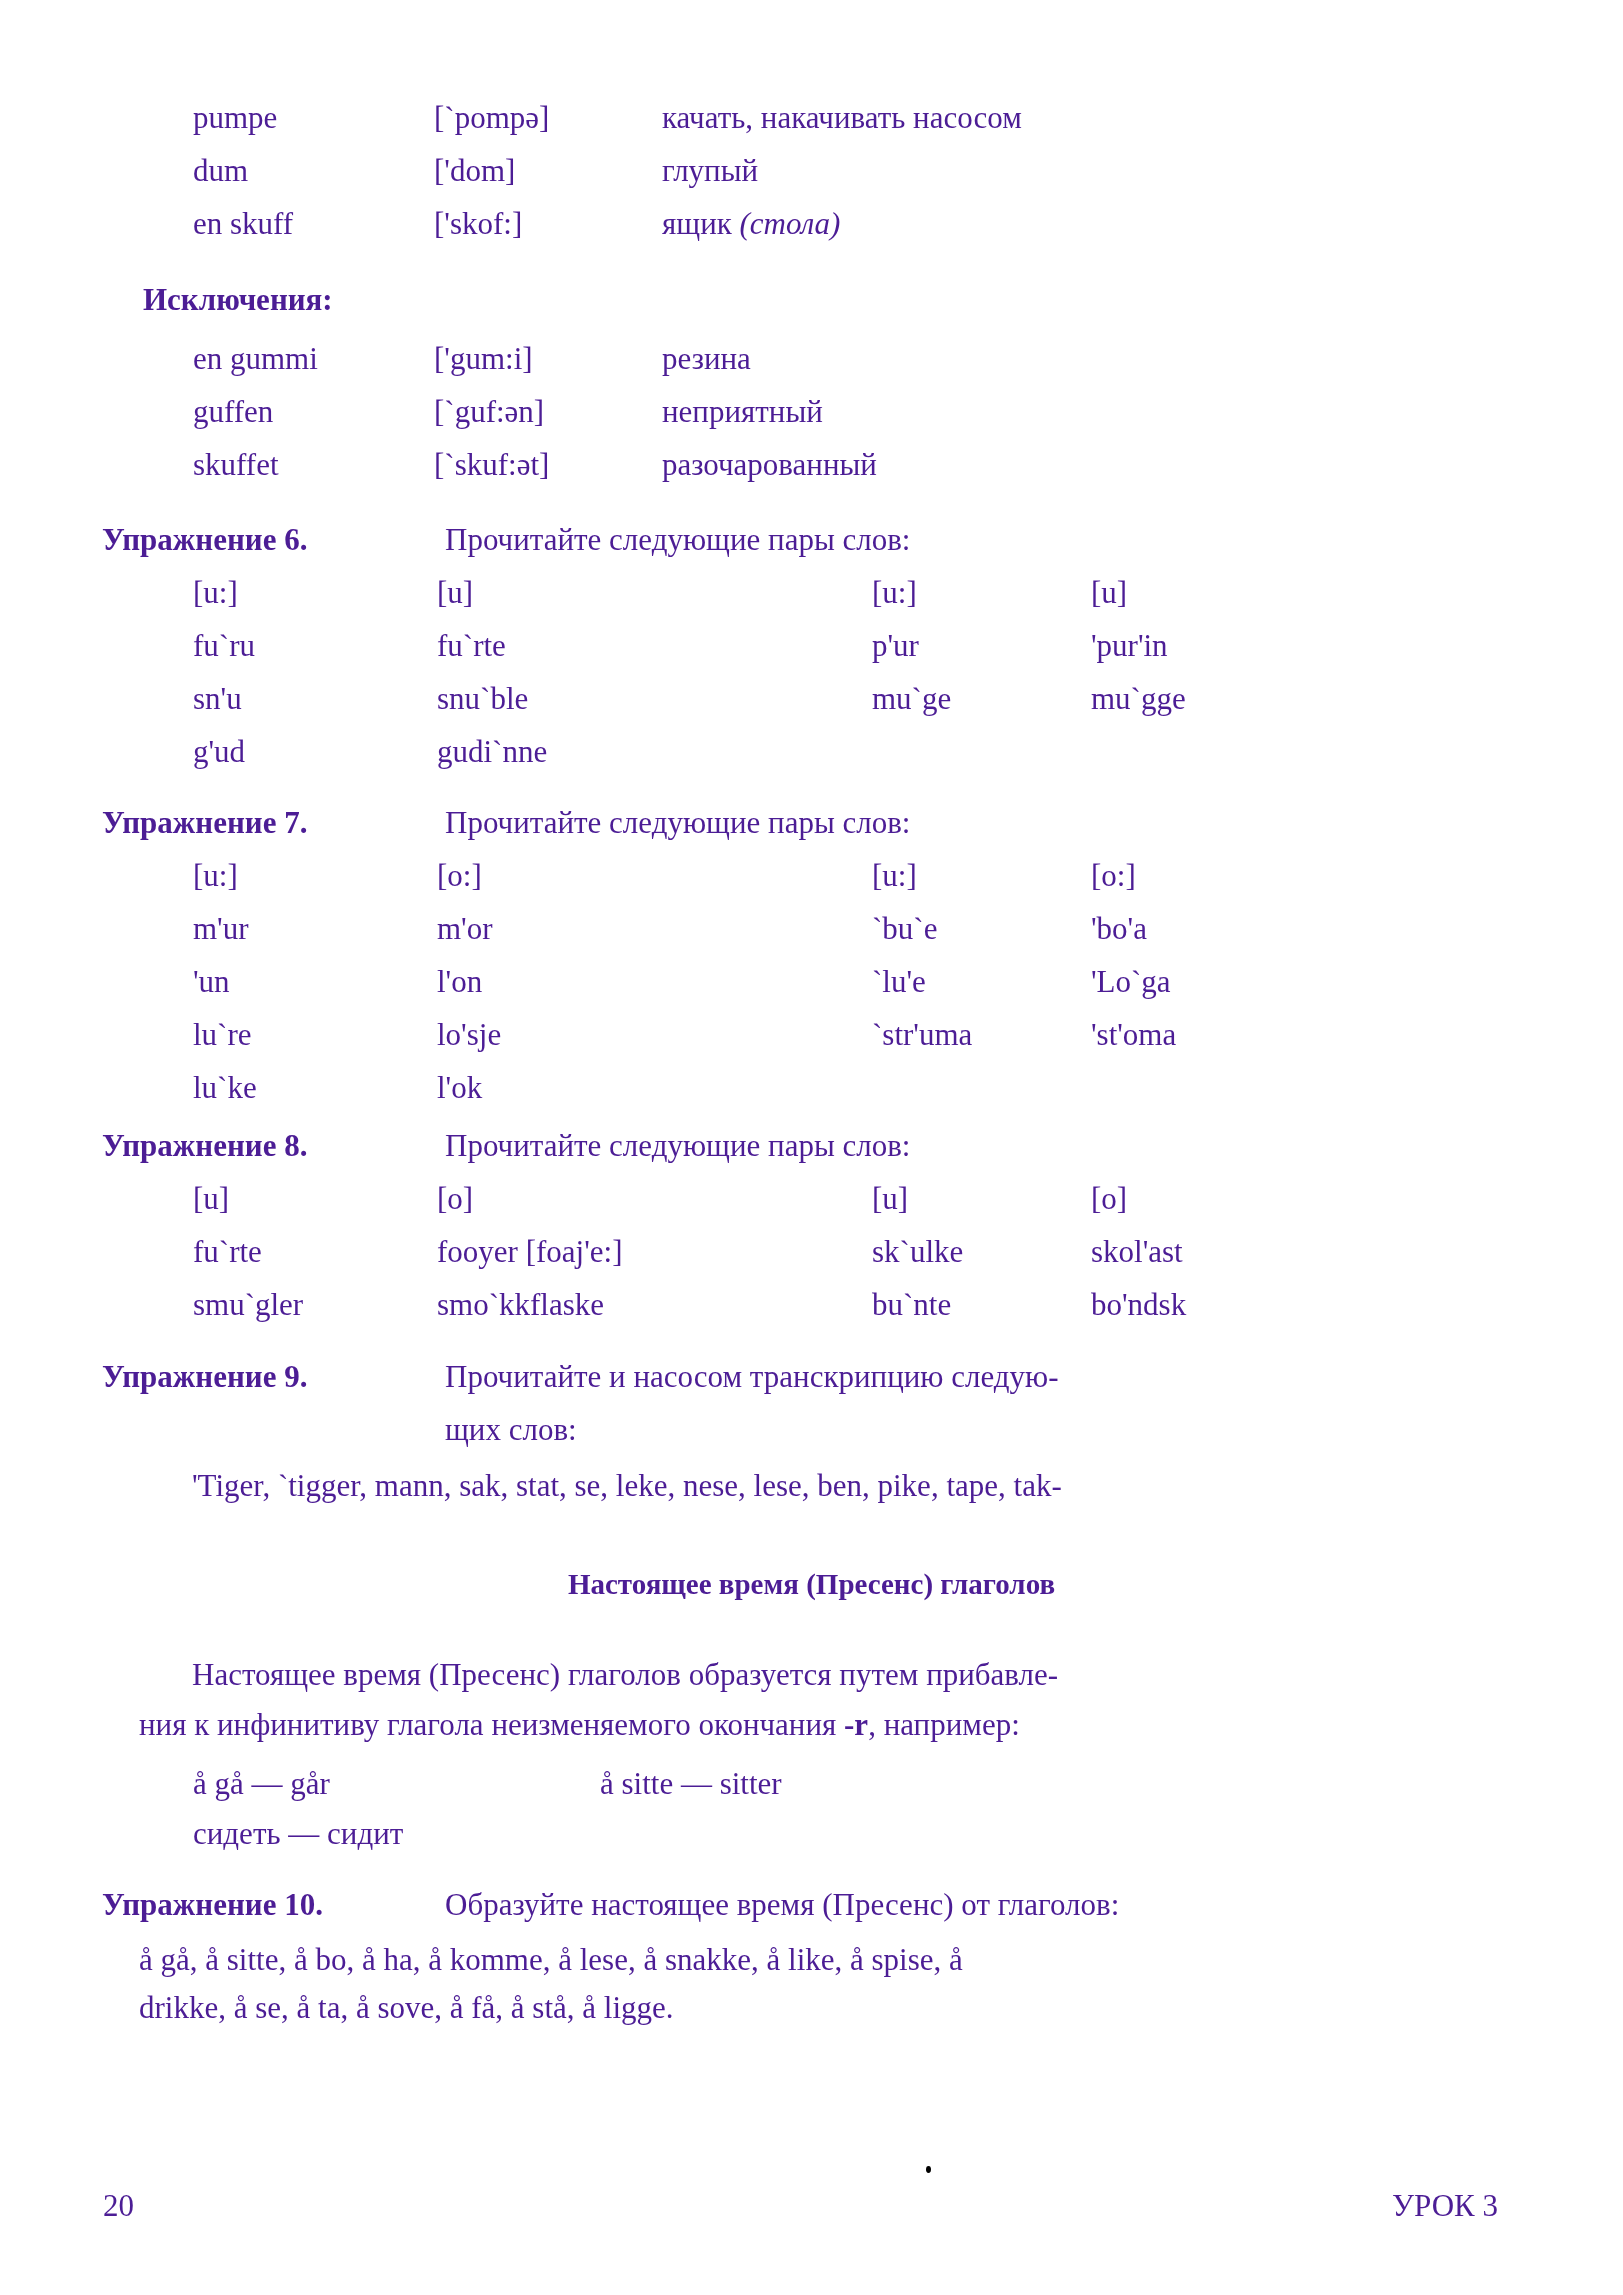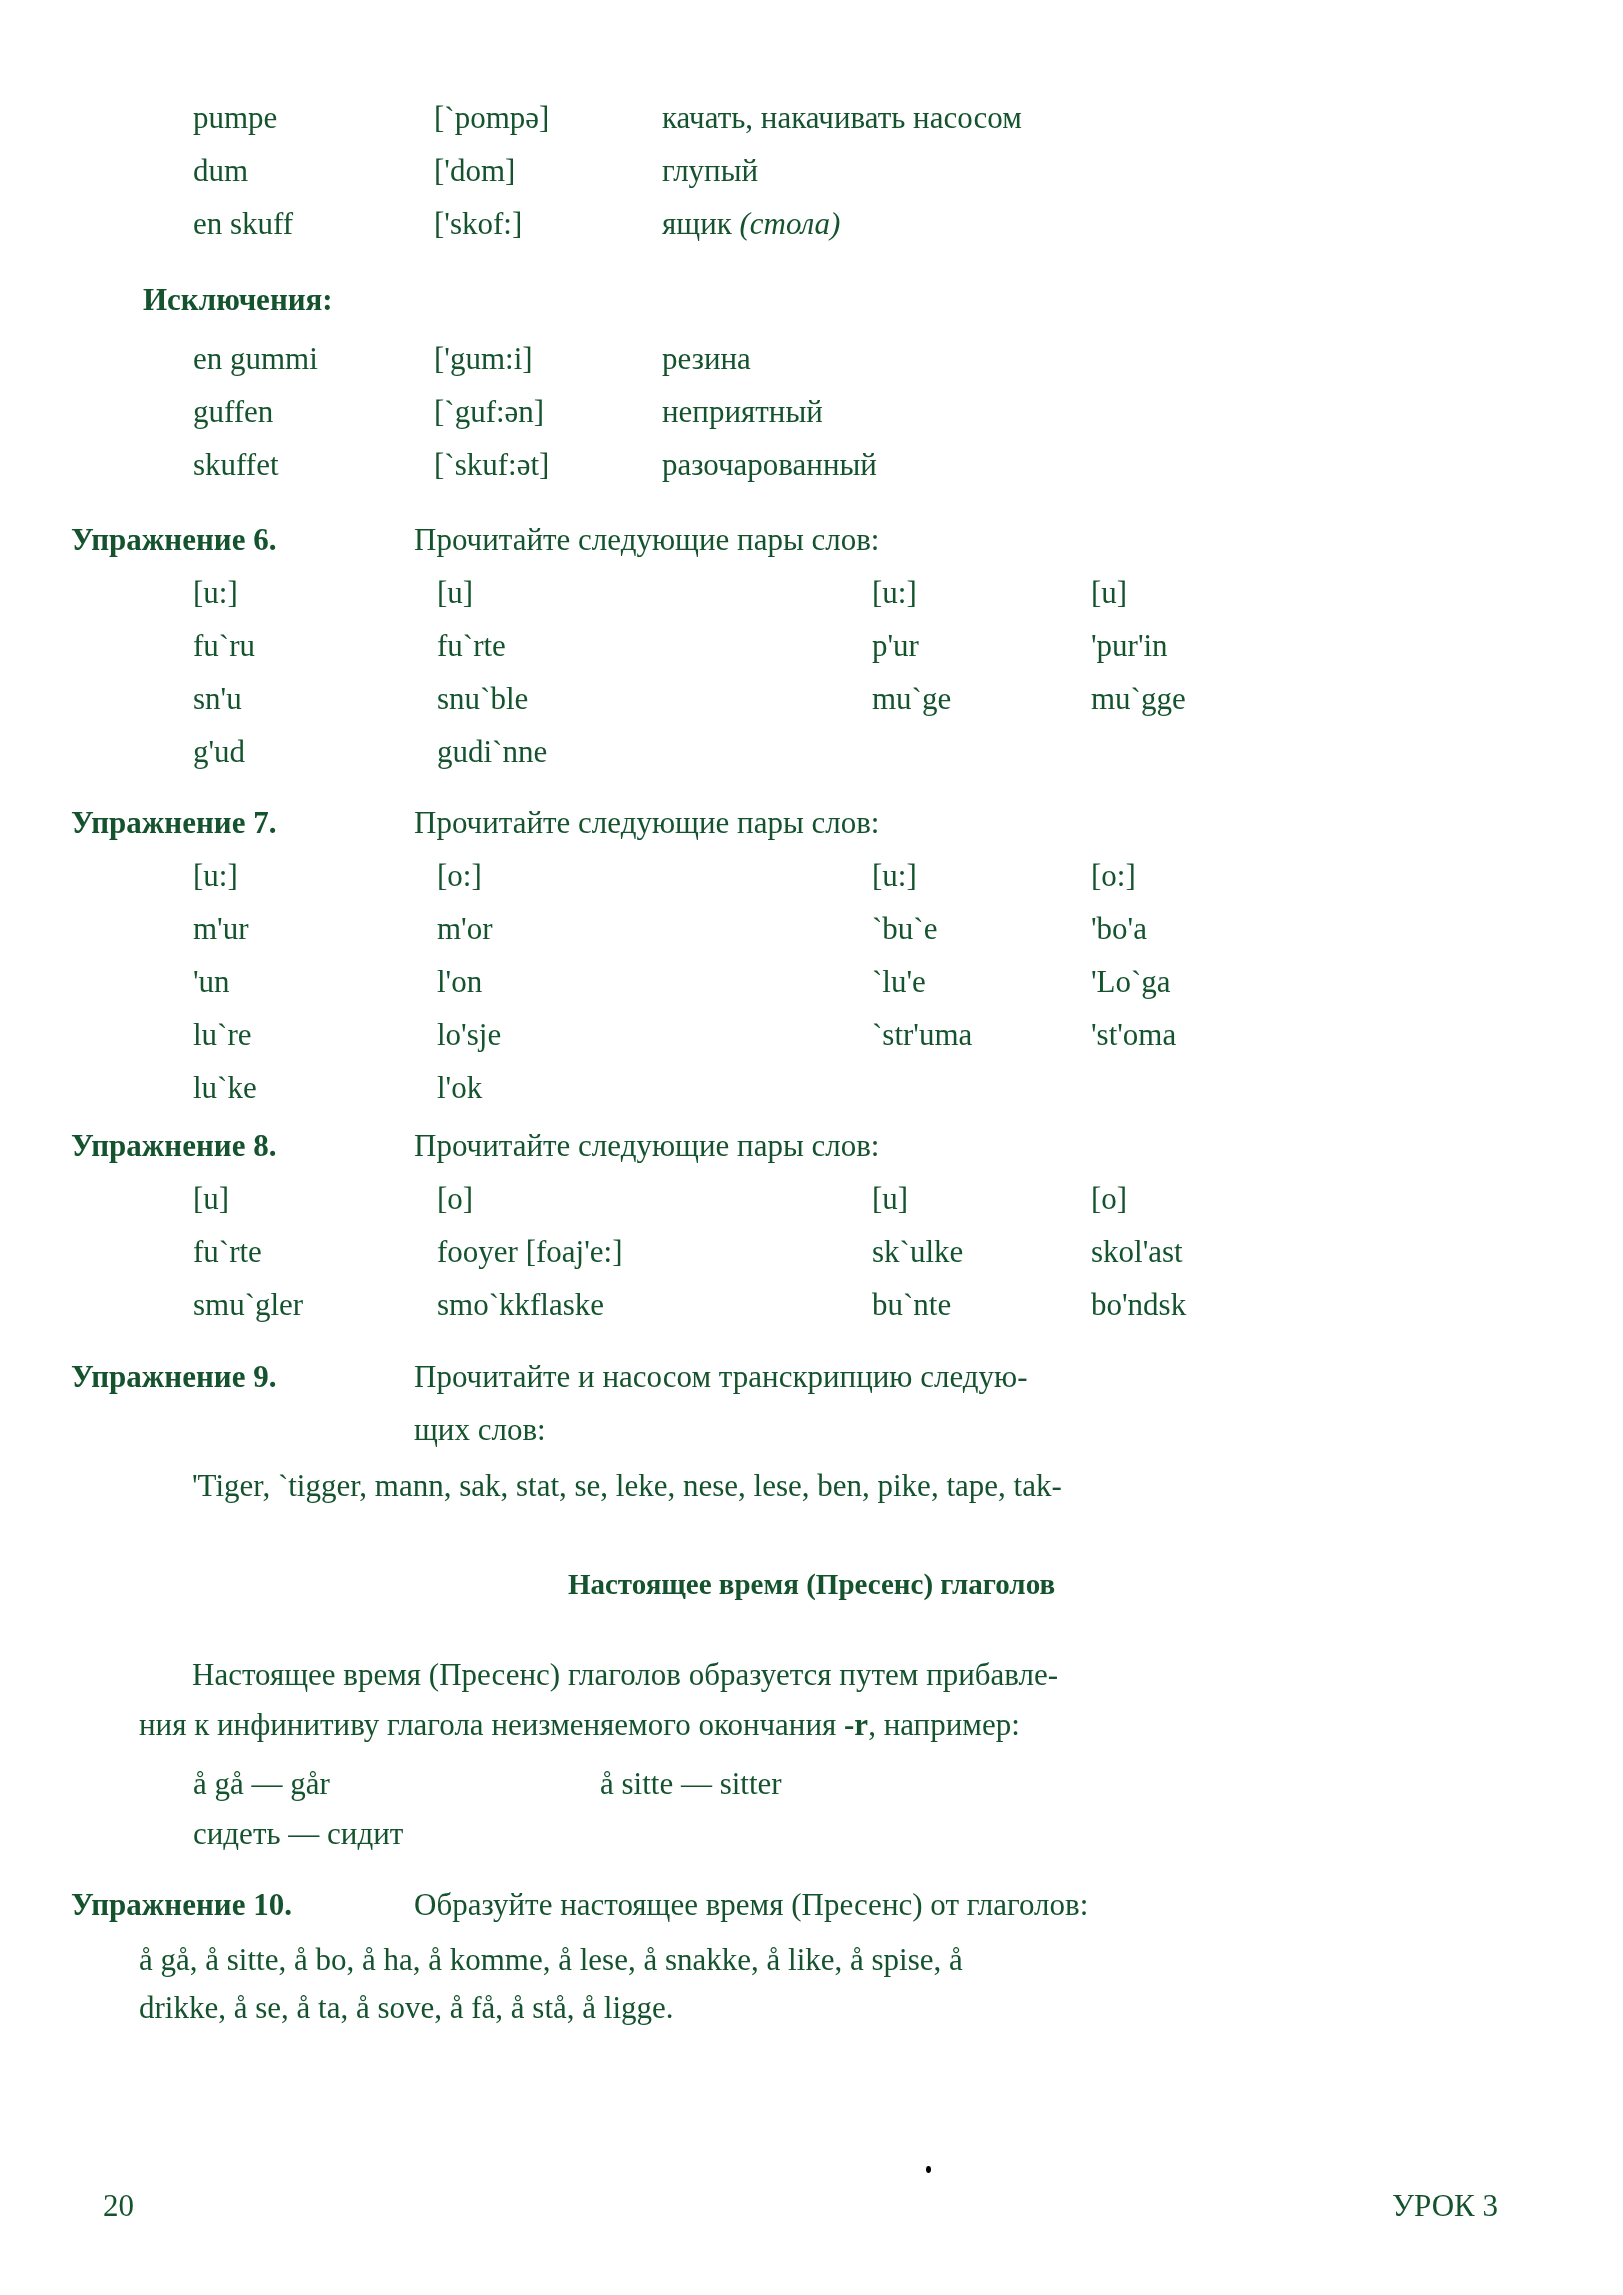--- a/index.html
+++ b/index.html
@@ -1,26 +1,26 @@
 <!DOCTYPE html>
 <html style="font-size:10px"><head>
 <meta charset="utf-8">
 <style>
   * { margin:0; padding:0; box-sizing:border-box; }
   html,body { background:#888; }
   .page {
     position:relative; width:1623px; height:2295px; margin:0 auto;
-    background:#ffffff; color:#14532d;
+    background:#ffffff; color:#4c1d95;
     font-family:"Liberation Serif","DejaVu Serif",serif;
     font-size:31px; overflow:hidden; padding-top:91px;
   }
   .vgrid { margin-left:193px; display:grid; grid-template-columns:241px 228px 1fr; }
   .vgrid > div { line-height:53px; white-space:nowrap; }
   .sec-title { margin:22.5px 0 6.3px 143px; font-weight:bold; line-height:53px; }
-  .ex-head { margin-left:71px; padding-left:343px; text-indent:-343px; line-height:53px;font-family:Liberation Serif, serif; }
+  .ex-head { margin-left:102px; padding-left:343px; text-indent:-343px; line-height:53px;font-family:Liberation Serif, serif; }
   .ex-head .lbl { display:inline-block; width:343px; text-indent:0; font-weight:bold; }
   .pairs { margin-left:193px; display:grid; grid-template-columns:244px 435px 219px 1fr; }
   .pairs > div { line-height:53px; white-space:nowrap; }
   .mt36 { margin-top:22.5px; } .mt28 { margin-top:17.5px; } .mt8 { margin-top:5px; } .mt30 { margin-top:19px; }
   .para { margin:6.3px 125px 0 139px; line-height:47px; }
   .para .ind { padding-left:53px; }
   .center-h { text-align:center; font-weight:bold; font-size:29px; margin-top:53px; line-height:44px; }
   .presens-para { margin:44px 125px 0 139px; line-height:50px; }
   .presens-para .ind { padding-left:53px; }
   .examples { margin:9.4px 0 0 193px; display:grid; grid-template-columns:407px 1fr; }

